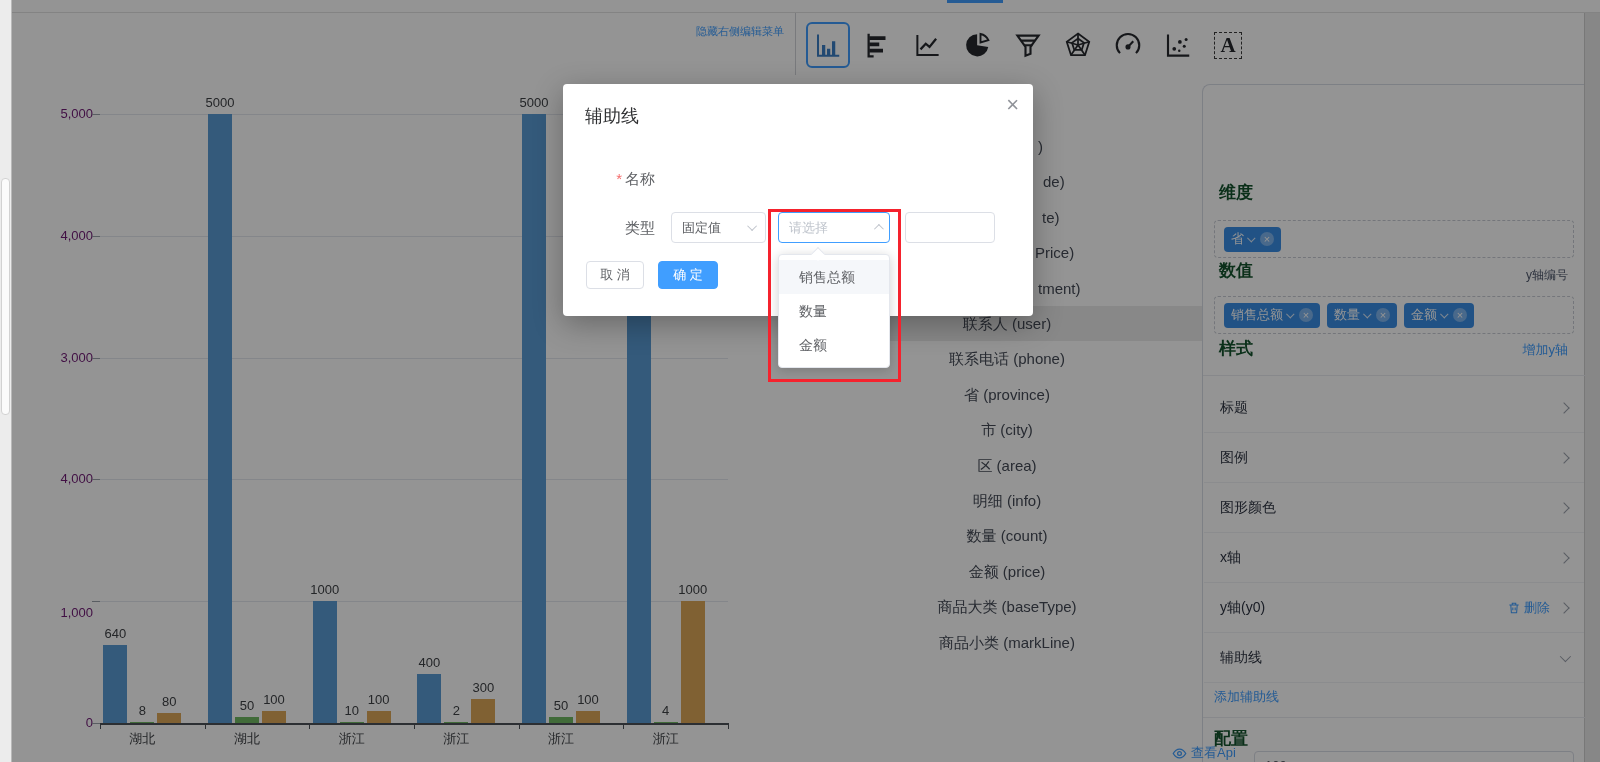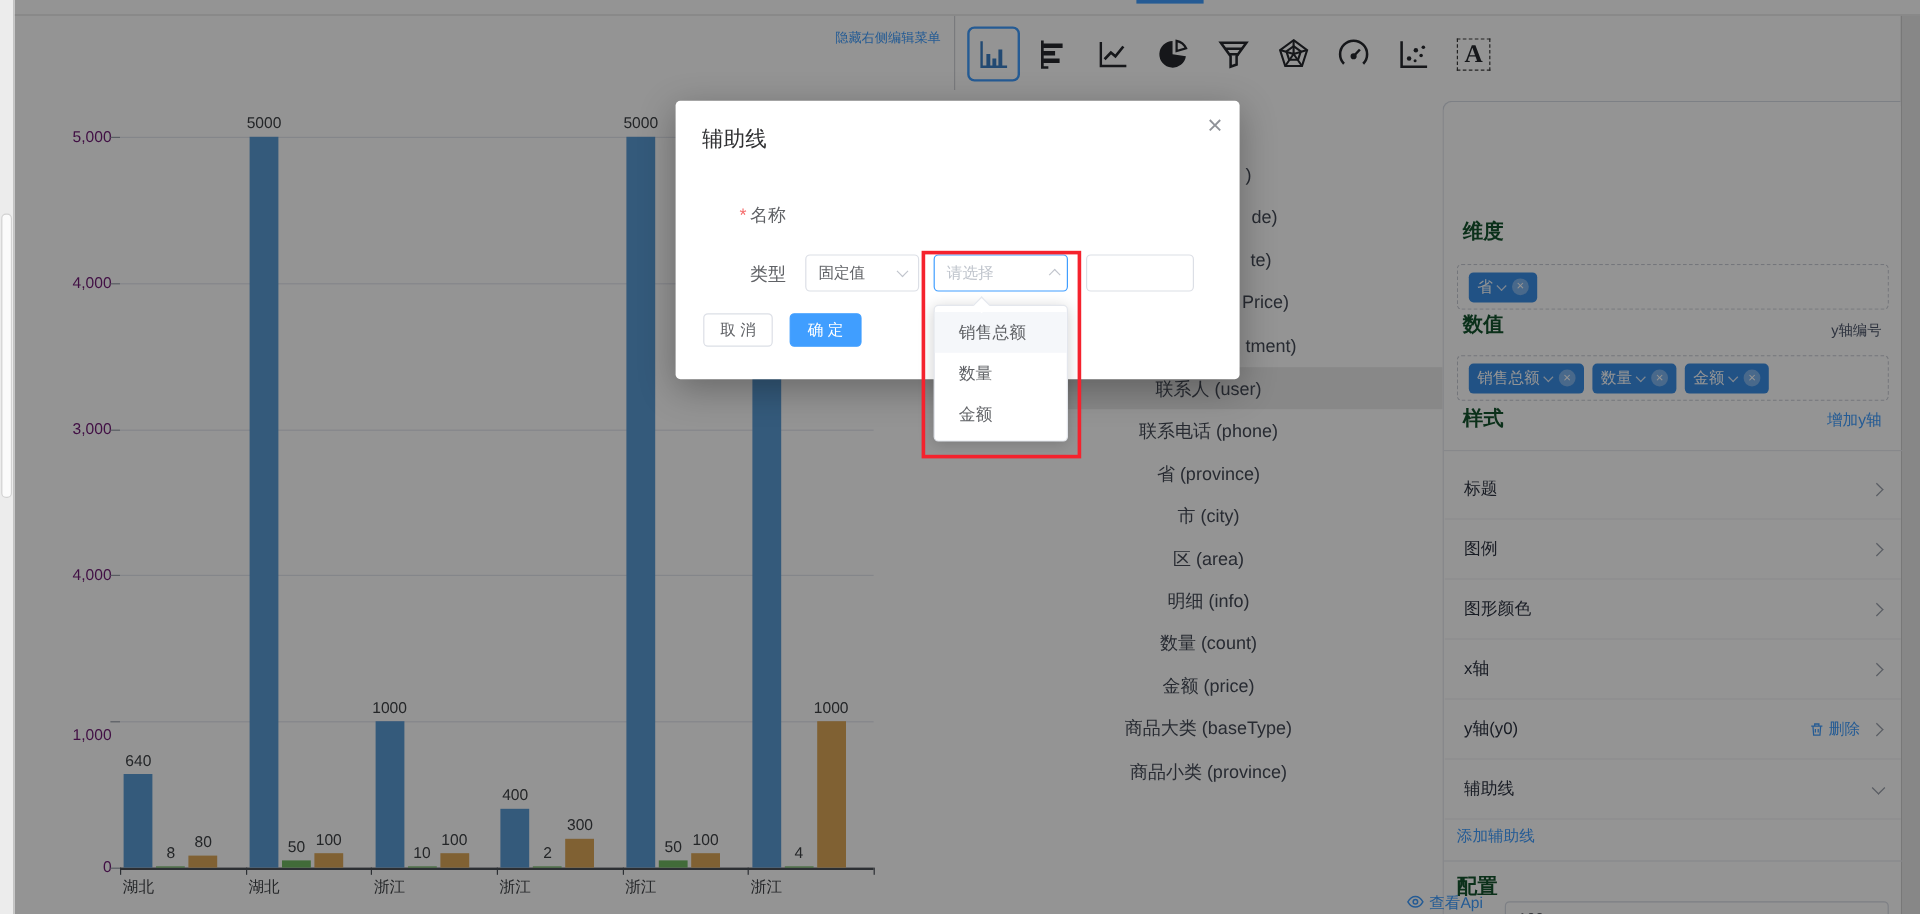--- a/index.html
+++ b/index.html
@@ -18,21 +18,21 @@
 
   
   .right-strip{position:absolute;left:1584px;top:13px;width:16px;height:749px;background:#e8e8e8;border-left:1px solid #cfcfcf;z-index:1;}
 
   
   .ylab{position:absolute;width:55px;text-align:right;font-size:13px;color:#701a75;}
   .grid{position:absolute;height:1px;background:#e3e7ee;}
   .ytick{position:absolute;height:1px;background:#9aa0aa;}
   .baseline{position:absolute;height:2px;background:#4c5259;}
   .xtick{position:absolute;width:1px;height:6px;background:#4c5259;}
-  .xlab{position:absolute;width:80px;font-size:13px;color:#3f4246;}
+  .xlab{position:absolute;width:80px;text-align:center;font-size:13px;color:#3f4246;}
   .bar{position:absolute;width:24px;}
   .vlab{position:absolute;width:60px;text-align:center;font-size:13px;color:#3f4246;}
 
   
   .hide-link{position:absolute;left:696px;top:24px;font-size:11px;color:#409eff;cursor:pointer;z-index:2;}
   .v-divider{position:absolute;left:795px;top:13px;width:1px;height:62px;background:#d0d3d8;}
   .toolbar{position:absolute;left:806px;top:22px;display:flex;gap:6px;z-index:2;}
   .tbox{width:44px;height:46px;display:flex;align-items:center;justify-content:center;color:#26292e;border:2px solid transparent;border-radius:6px;cursor:pointer;}
   .tbox.sel{border-color:#409eff;color:#3b7fc4;}
   .aicon{font-family:"Liberation Serif","DejaVu Serif",serif;font-weight:bold;font-size:21px;line-height:1;
@@ -95,21 +95,21 @@
         align-items:center;cursor:pointer;}
   .srow .lbl{margin-left:16px;font-size:14px;color:#2e3442;}
   .srow .right{margin-left:auto;margin-right:16px;display:flex;align-items:center;gap:10px;}
   .chev{display:inline-block;width:8px;height:8px;border-top:1.6px solid #9aa0ab;border-right:1.6px solid #9aa0ab;}
   .chev.r{transform:rotate(45deg);}
   .chev.d{transform:rotate(135deg) translateX(-2px);}
   .del{display:flex;align-items:center;gap:3px;font-size:13px;color:#409eff;}
   .add-link{position:absolute;left:11px;font-size:13px;color:#409eff;cursor:pointer;}
   .cfg-input{position:absolute;left:51px;width:320px;height:29px;border:1px solid #d8dce5;border-radius:4px;
              font-size:13px;color:#5a5e66;padding:0 10px;font-family:inherit;background:#fff;}
-  .api-link{position:absolute;left:1172px;top:744px;display:flex;gap:4px;font-size:13px;
+  .api-link{position:absolute;left:1172px;top:744px;display:flex;align-items:center;gap:4px;font-size:13px;
             color:#409eff;z-index:3;cursor:pointer;}
 </style>
 </head>
 <body>
 
 <div class="screen">
 
   <div class="topbar">
     <div class="top-indicator"></div>
   </div>
@@ -256,21 +256,21 @@
       <div class="frow-band" style="top:306px;"></div>
       <div class="frow-c" style="top:315px;">联系人 (user)</div>
       <div class="frow-c" style="top:350.4px;">联系电话 (phone)</div>
       <div class="frow-c" style="top:385.8px;">省 (province)</div>
       <div class="frow-c" style="top:421.2px;">市 (city)</div>
       <div class="frow-c" style="top:456.6px;">区 (area)</div>
       <div class="frow-c" style="top:492px;">明细 (info)</div>
       <div class="frow-c" style="top:527.4px;">数量 (count)</div>
       <div class="frow-c" style="top:562.8px;">金额 (price)</div>
       <div class="frow-c" style="top:598.2px;">商品大类 (baseType)</div>
-      <div class="frow-c" style="top:633.5999999999999px;">商品小类 (province)</div>
+      <div class="frow-c" style="top:633.5999999999999px;">商品小类 (markLine)</div>
     </div>
 
   <div class="right-panel">
     <div class="rp-title" style="top:96px;">维度</div>
     <div class="drop-zone" style="top:135px;" id="zone1">
         <div class="chip">
           <span>省</span>
           <span class="ccaret"></span>
           <span class="cx">×</span>
         </div>

